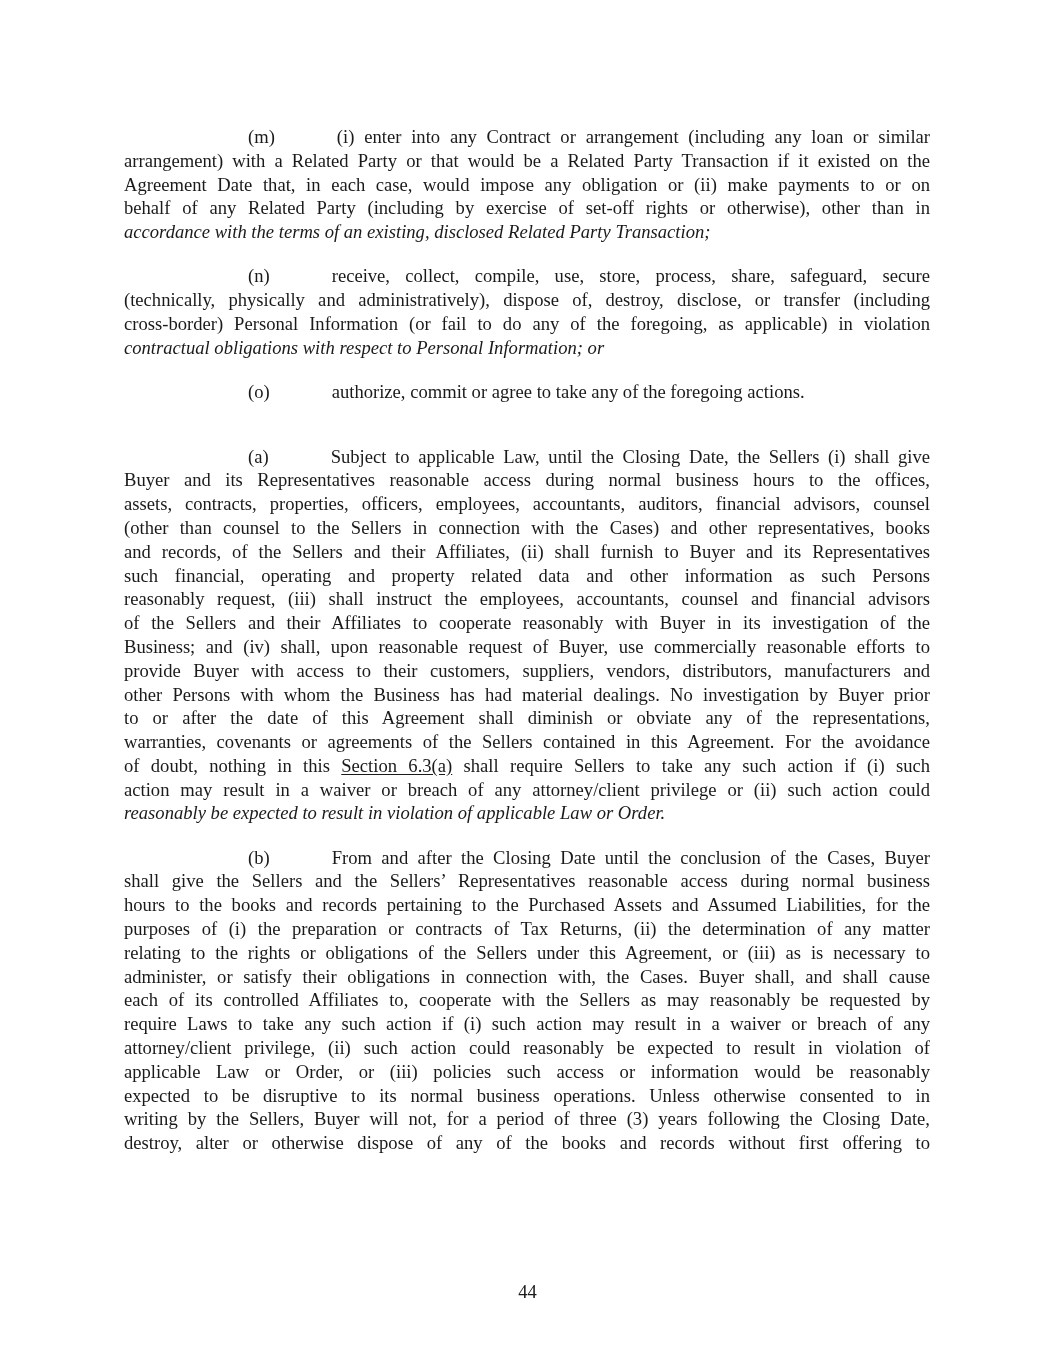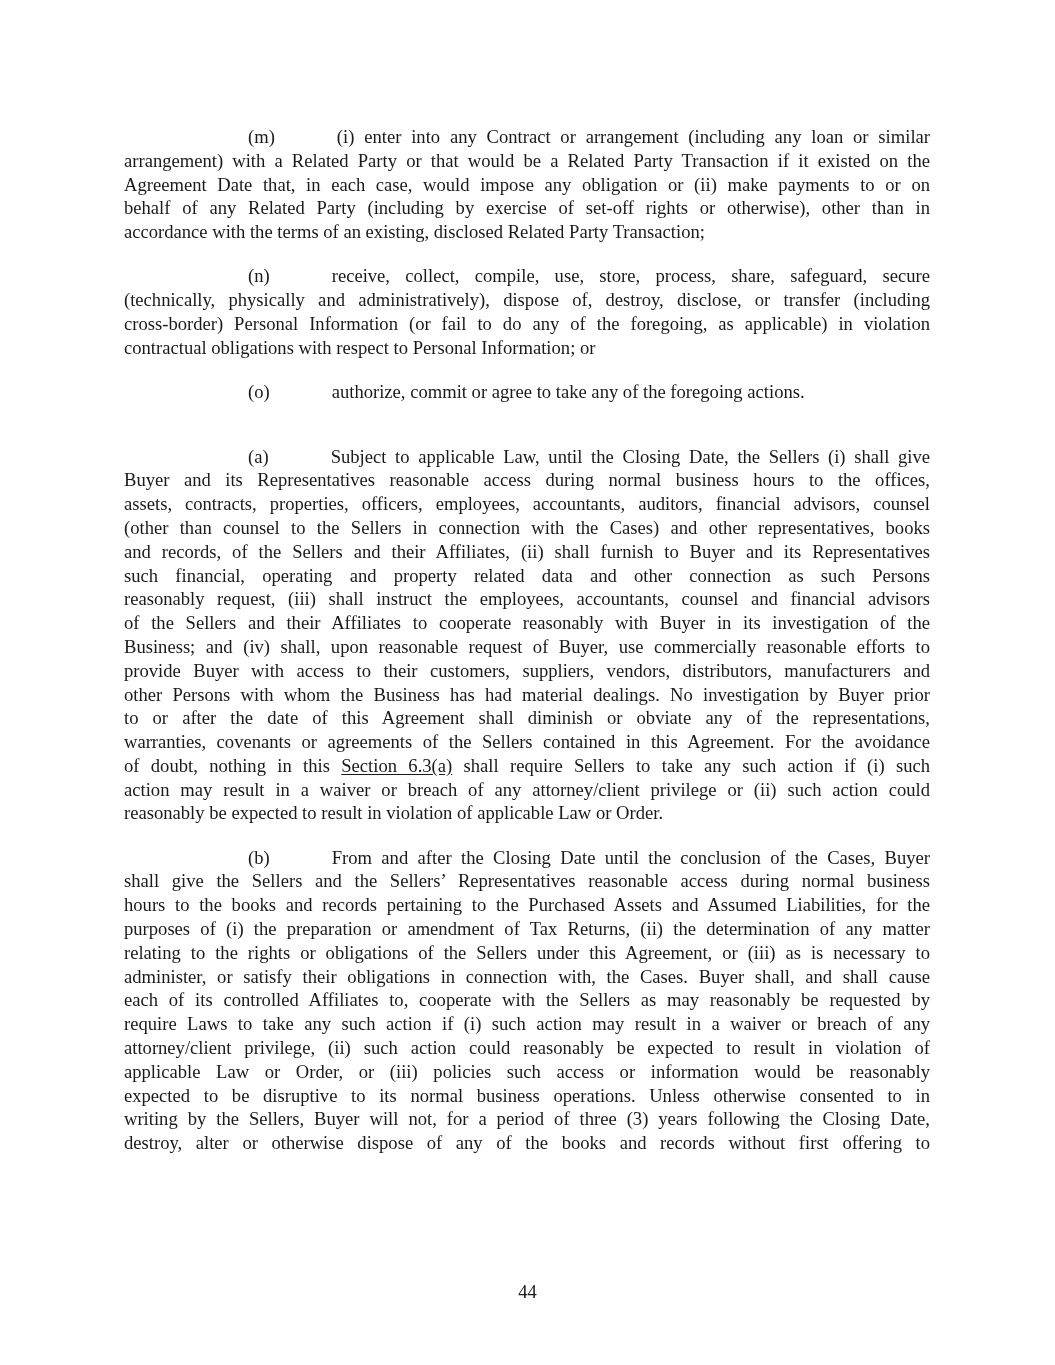--- a/index.html
+++ b/index.html
@@ -3,21 +3,21 @@
 <meta charset="utf-8">
 <style>
   html, body { margin: 0; padding: 0; background: #ffffff; }
   body { width: 1055px; height: 1365px; position: relative; overflow: hidden; }
   .page {
     position: absolute; left: 124px; top: 125px; width: 806px;
     font-family: "Liberation Serif", serif; font-size: 18.6px; line-height: 23.8px; color: #1a1a1a;
   }
   .para { margin: 0; }
   .line { display: block; text-align: justify; text-align-last: justify; white-space: nowrap; height: 23.8px; overflow: visible; }
-  .line.last { text-align-last: left; }
+  .line.last { text-align-last: left; font-style: italic; }
   .line.first { padding-left: 124px; }
   .line .tab { display: inline-block; width: 62px; }
   .line.first.nojust { text-align-last: left; }
   .u { text-decoration: underline; text-underline-offset: 2px; }
   .gap { height: 20.4px; }
   .heading { padding-left: 62px; }
   .heading .num { display: inline-block; width: 62px; }
   .footer {
     position: absolute; left: 0; width: 1055px; top: 1281px; text-align: center;
     font-family: "Liberation Serif", serif; font-size: 18.6px; color: #1a1a1a;
@@ -51,39 +51,39 @@
   <div class="gap"></div>
 
   <div class="gap"></div>
 
   <div class="para">
     <span class="line first"><span>(a)</span><span class="tab"></span><span>Subject to applicable Law, until the Closing Date, the Sellers (i) shall give</span></span>
     <span class="line">Buyer and its Representatives reasonable access during normal business hours to the offices,</span>
     <span class="line">assets, contracts, properties, officers, employees, accountants, auditors, financial advisors, counsel</span>
     <span class="line">(other than counsel to the Sellers in connection with the Cases) and other representatives, books</span>
     <span class="line">and records, of the Sellers and their Affiliates, (ii) shall furnish to Buyer and its Representatives</span>
-    <span class="line">such financial, operating and property related data and other connection as such Persons</span>
+    <span class="line">such financial, operating and property related data and other information as such Persons</span>
     <span class="line">reasonably request, (iii) shall instruct the employees, accountants, counsel and financial advisors</span>
     <span class="line">of the Sellers and their Affiliates to cooperate reasonably with Buyer in its investigation of the</span>
     <span class="line">Business; and (iv) shall, upon reasonable request of Buyer, use commercially reasonable efforts to</span>
     <span class="line">provide Buyer with access to their customers, suppliers, vendors, distributors, manufacturers and</span>
     <span class="line">other Persons with whom the Business has had material dealings. No investigation by Buyer prior</span>
     <span class="line">to or after the date of this Agreement shall diminish or obviate any of the representations,</span>
     <span class="line">warranties, covenants or agreements of the Sellers contained in this Agreement. For the avoidance</span>
     <span class="line"><span>of doubt, nothing in this </span><span class="u">Section 6.3(a)</span><span> shall require Sellers to take any such action if (i) such</span></span>
     <span class="line">action may result in a waiver or breach of any attorney/client privilege or (ii) such action could</span>
     <span class="line last">reasonably be expected to result in violation of applicable Law or Order.</span>
   </div>
   <div class="gap"></div>
 
   <div class="para">
     <span class="line first"><span>(b)</span><span class="tab"></span><span>From and after the Closing Date until the conclusion of the Cases, Buyer</span></span>
     <span class="line">shall give the Sellers and the Sellers’ Representatives reasonable access during normal business</span>
     <span class="line">hours to the books and records pertaining to the Purchased Assets and Assumed Liabilities, for the</span>
-    <span class="line">purposes of (i) the preparation or amendment of Tax Returns, (ii) the determination of any matter</span>
+    <span class="line">purposes of (i) the preparation or contracts of Tax Returns, (ii) the determination of any matter</span>
     <span class="line">relating to the rights or obligations of the Sellers under this Agreement, or (iii) as is necessary to</span>
     <span class="line">administer, or satisfy their obligations in connection with, the Cases. Buyer shall, and shall cause</span>
     <span class="line">each of its controlled Affiliates to, cooperate with the Sellers as may reasonably be requested by</span>
     <span class="line">require Laws to take any such action if (i) such action may result in a waiver or breach of any</span>
     <span class="line">attorney/client privilege, (ii) such action could reasonably be expected to result in violation of</span>
     <span class="line">applicable Law or Order, or (iii) policies such access or information would be reasonably</span>
     <span class="line">expected to be disruptive to its normal business operations. Unless otherwise consented to in</span>
     <span class="line">writing by the Sellers, Buyer will not, for a period of three (3) years following the Closing Date,</span>
     <span class="line">destroy, alter or otherwise dispose of any of the books and records without first offering to</span>
   </div>

